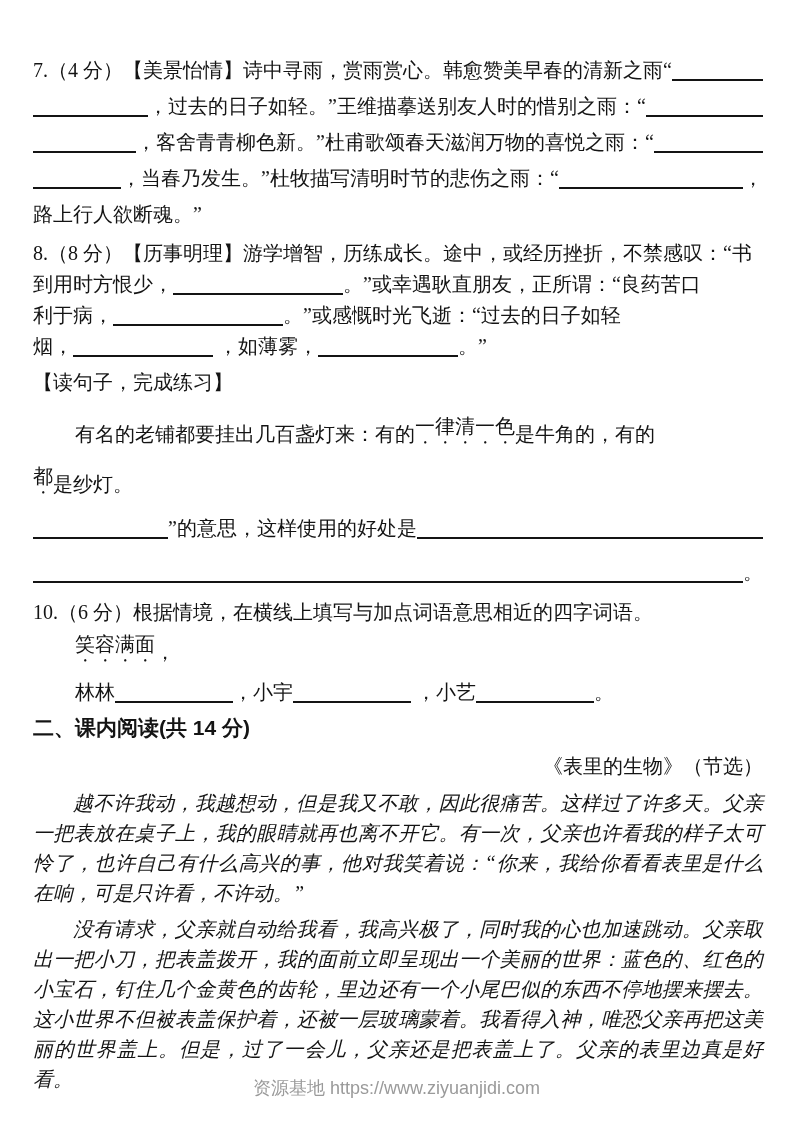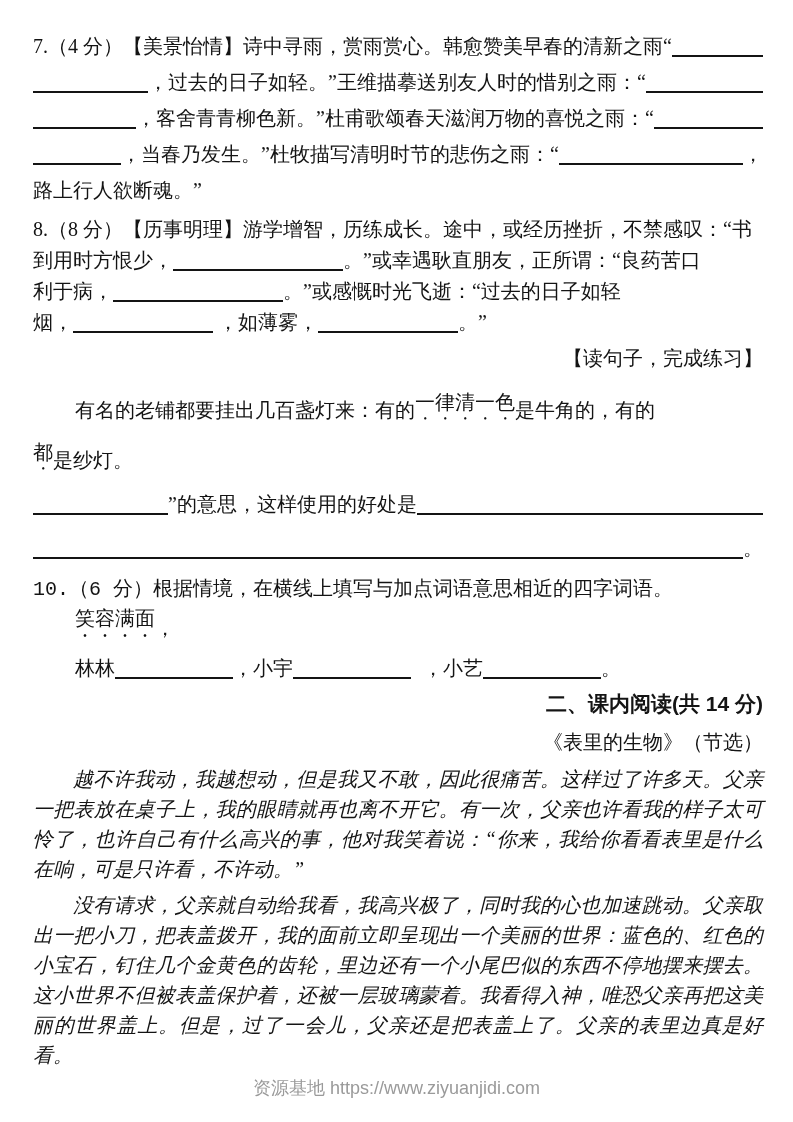--- a/index.html
+++ b/index.html
@@ -1,19 +1,19 @@
 <!DOCTYPE html>
 <html><head>
 <meta charset="utf-8">
 <style>
   html,body { margin:0; padding:0; background:#ffffff; }
   .page {
     position:relative; width:793px; height:1122px; margin:0 auto;
     background:#ffffff; overflow:hidden; box-sizing:border-box;
-    padding:24px 30px 0 33px;
+    padding:48px 30px 0 33px;
     font-family:"Liberation Serif","DejaVu Serif",serif;
     color:#141414;
   }
   .block { width:100%; }
   .line {
     display:flex; align-items:flex-end; white-space:pre;
     overflow:hidden; font-size:20px; width:100%;
   }
   .run  { flex:0 0 auto; }
   .run.hei { font-family:"Liberation Sans","DejaVu Sans",sans-serif; }
@@ -22,24 +22,24 @@
     text-emphasis:filled dot; text-emphasis-position:under right;
   }
   .blank { flex:0 0 auto; height:0; border-bottom:2px solid #141414; margin-bottom:3px; }
   .blank.grow { flex:1 1 auto; }
   .ind { padding-left:42px; }
   
   .lh36 .line { height:36px; }
   .lh31 .line { height:31px; }
   .lh50 .line { height:50px; }
   .lh44 .line { height:44px; }
-  .lh40 .line { height:40px;font-family:Liberation Mono, monospace; }
+  .lh40 .line { height:40px; }
   .mt2{margin-top:2px}.mt6{margin-top:6px}.mt8{margin-top:8px}
   .mt10{margin-top:10px}
-  .heading { font-size:20px; line-height:28px;text-align:right; }
+  .heading { font-size:20px; line-height:28px; }
   .heading.hei { font-family:"Liberation Sans","DejaVu Sans",sans-serif; }
   .heading.hei-bold { font-family:"Liberation Sans","DejaVu Sans",sans-serif; font-weight:700; font-size:21px; }
   .heading.center { text-align:right; }
   .para {
     font-size:20px; line-height:30px; text-align:justify; text-indent:2em;
     font-style:italic; font-family:"Liberation Serif","DejaVu Serif",serif;
   }
   .footer {
     position:absolute; left:0; right:0; bottom:22px; text-align:center;
     font-family:"Liberation Sans","DejaVu Sans",sans-serif;

